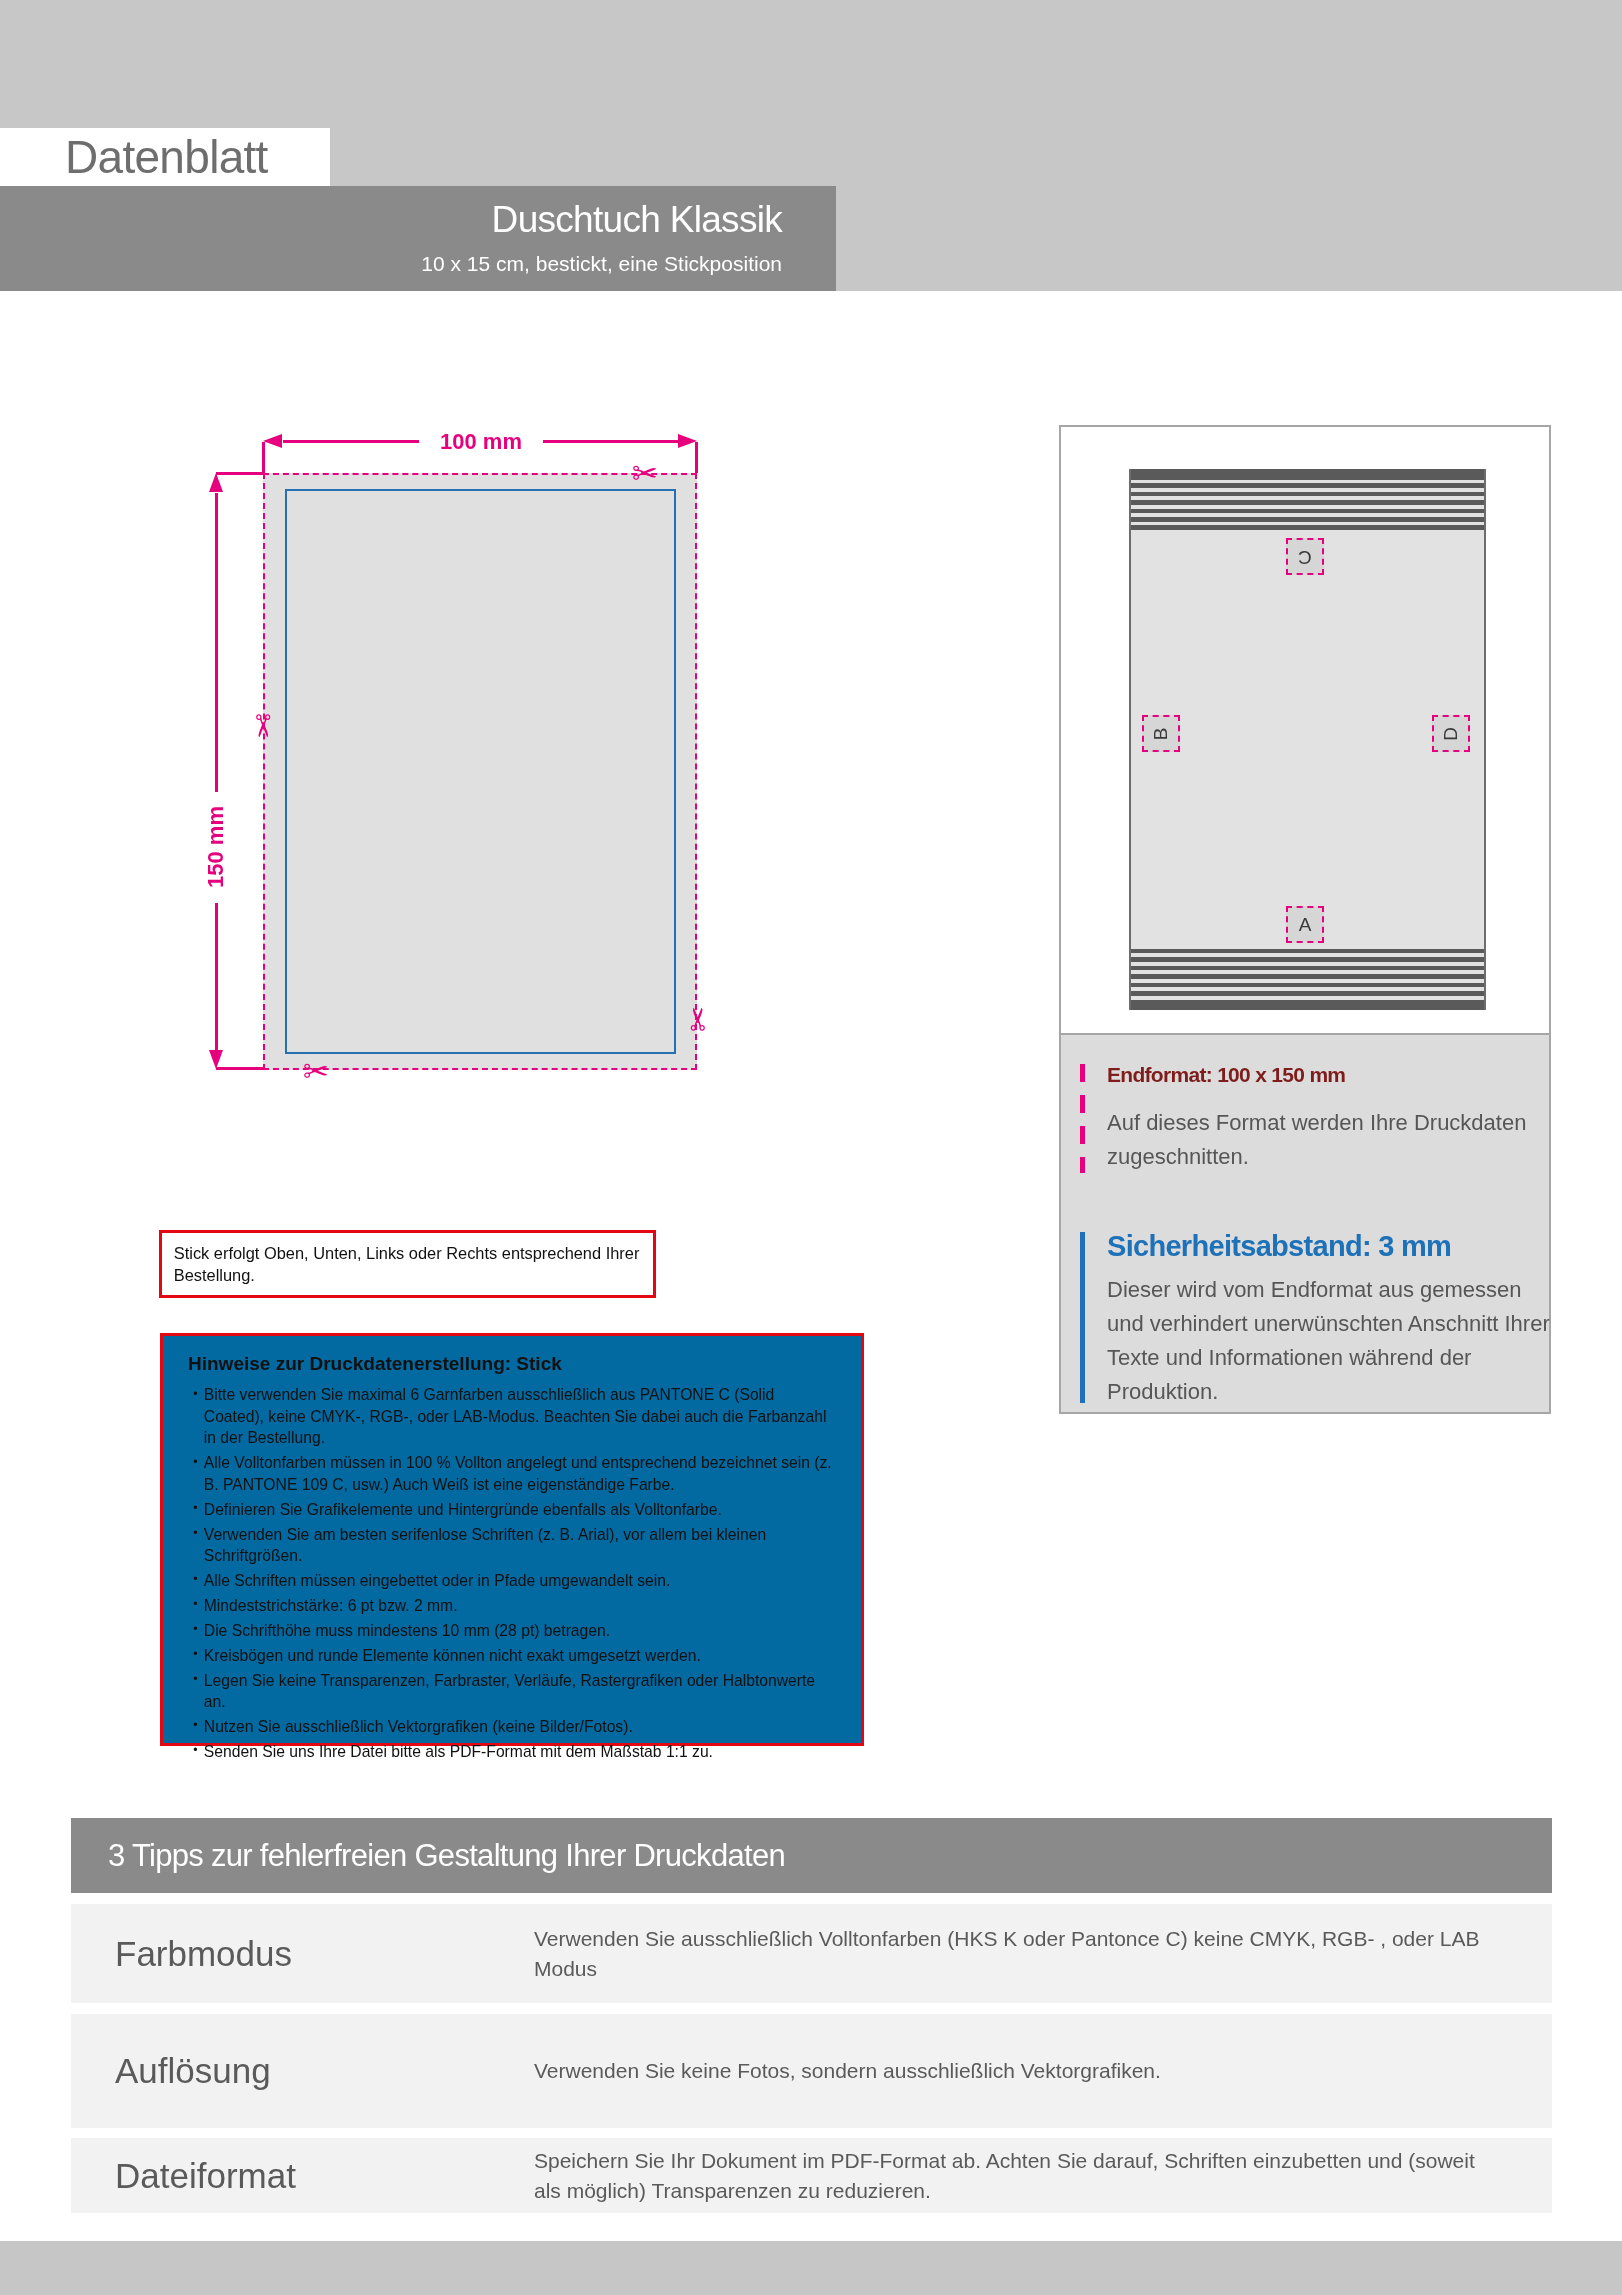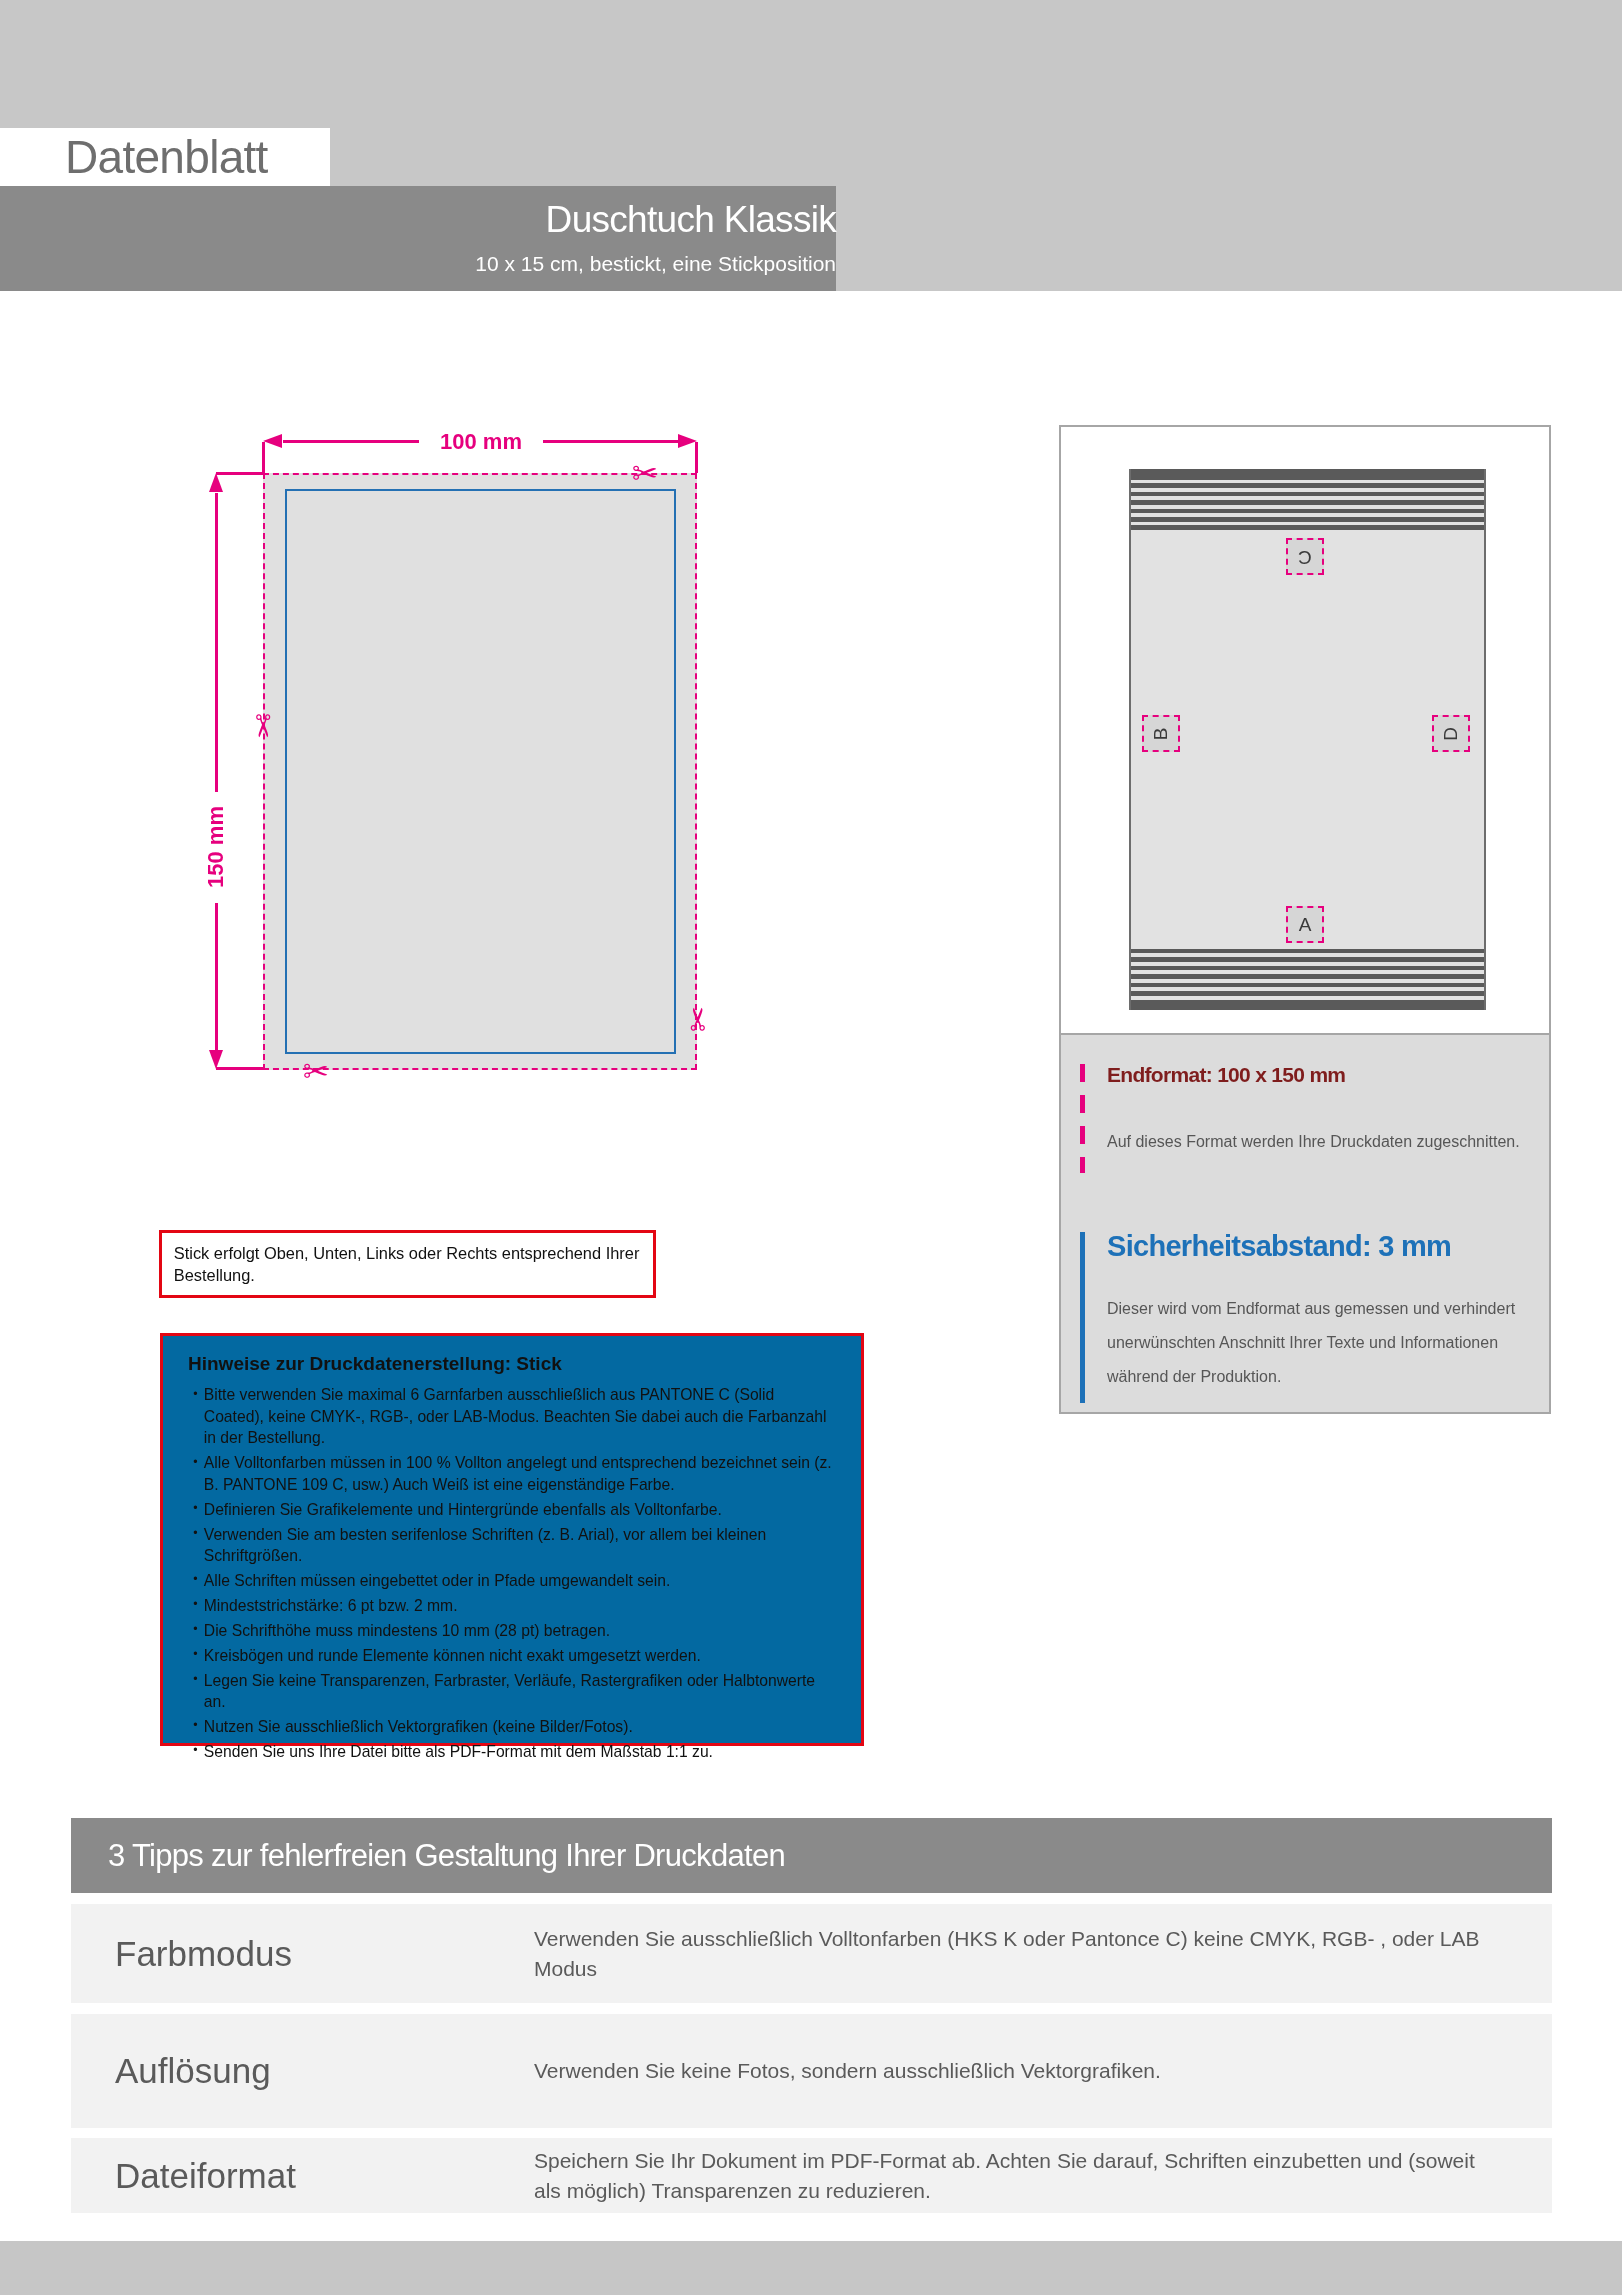--- a/index.html
+++ b/index.html
@@ -12,21 +12,21 @@
   
   .top-band { left:0; top:0; width:1623px; height:291px; background:#c7c7c7; }
   .datenblatt-box {
     left:0; top:128px; width:330px; height:58px; background:#ffffff;
     display:flex; align-items:center; padding-left:65px; box-sizing:border-box;
     font-size:46px; color:#6e6e6e; letter-spacing:-0.7px;
   }
   .header-bar {
     left:0; top:186px; width:836px; height:105px; background:#8a8a8a;
     display:flex; flex-direction:column; justify-content:center; align-items:flex-end;
-    box-sizing:border-box; color:#ffffff;
+    padding-right:54px; box-sizing:border-box; color:#ffffff;
   }
   .header-title { font-size:37px; line-height:1.05; letter-spacing:-0.7px; }
   .header-sub   { font-size:21px; margin-top:12px; }
 
   
   .cut-rect {
     left:263px; top:473px; width:434px; height:597px; box-sizing:border-box;
     background:#e0e0e0; border:2.6px dashed #e6007e;
   }
   .safe-rect {
@@ -91,21 +91,21 @@
     left:1061px; top:1033px; width:488px; height:379px; box-sizing:border-box;
     background:#dcdcdc; border-top:2px solid #a6a6a6;
   }
   .info-dash-line {
     left:1080px; top:1064px; width:4.6px; height:109px;
     background:repeating-linear-gradient(to bottom, #e6007e 0 18.3px, rgba(0,0,0,0) 18.3px 31px);
   }
   .info-blue-line { left:1080px; top:1232px; width:4.6px; height:171px; background:#1d71b8; }
   .info-title-magenta { left:1107px; top:1063px; font-size:21px; font-weight:bold; color:#7f1d1d; letter-spacing:-0.7px; }
   .info-title-blue    { left:1107px; top:1230px; font-size:29px; font-weight:bold; color:#1d71b8; letter-spacing:-0.7px; }
-  .info-text { font-size:16px; line-height:34px; color:#565656;margin-top:19px; }
+  .info-text { font-size:22px; line-height:34px; color:#565656; }
   .info-text-1 { left:1107px; top:1106px; width:458px; }
   .info-text-2 { left:1107px; top:1273px; width:445px; }
 
   
   .tips-bar {
     left:71px; top:1818px; width:1481px; height:75px; background:#8a8a8a;
     color:#ffffff; font-size:31px; display:flex; align-items:center;
     padding-left:37px; box-sizing:border-box; letter-spacing:-0.7px;
   }
   .tip-row {

